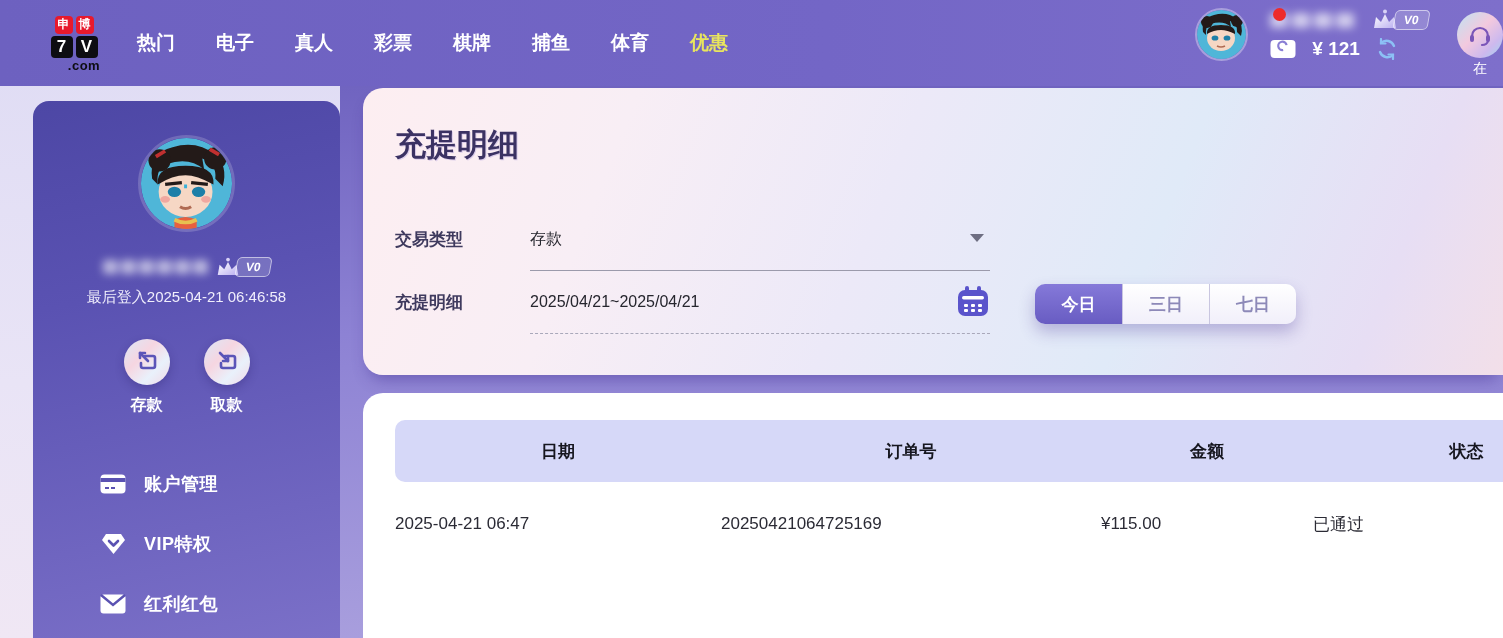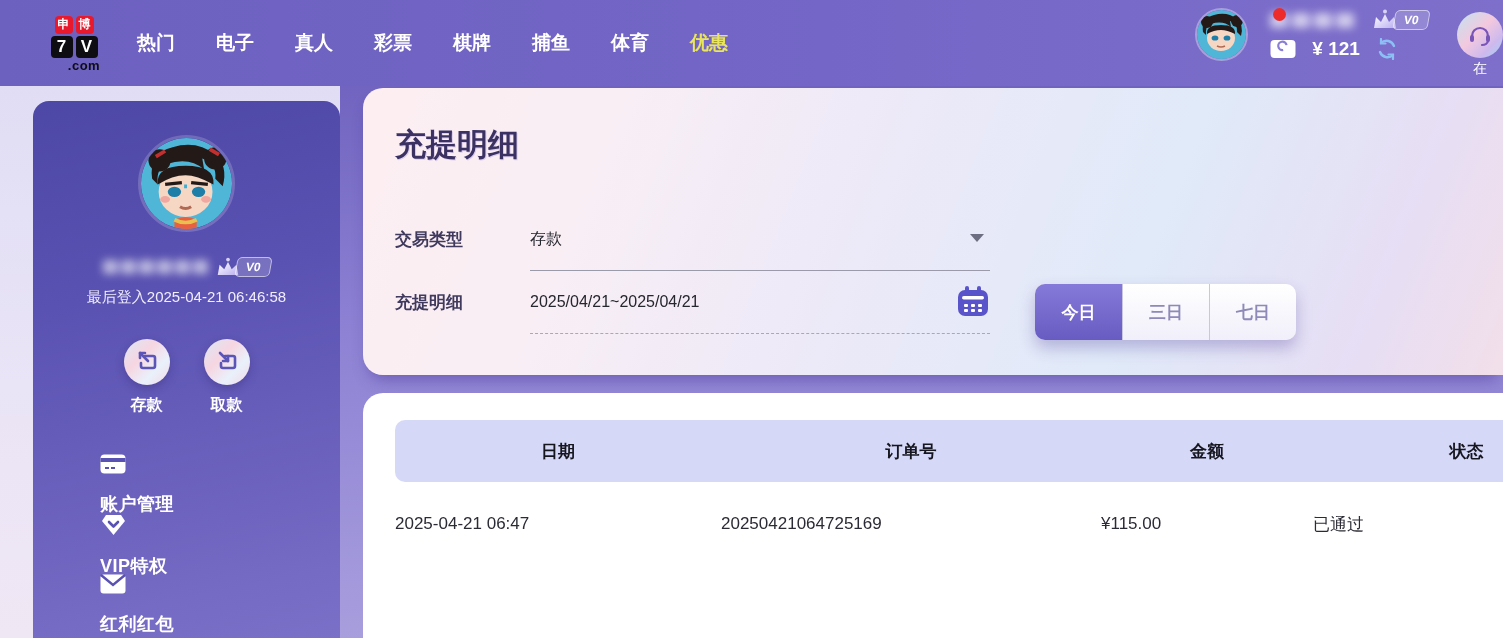--- a/index.html
+++ b/index.html
@@ -54,21 +54,21 @@
   .side-blur i { display:block; width:15px; height:14px; background:rgba(255,255,255,.6); border-radius:3px; }
   .last-login { margin-top:10px; font-size:15px; color:#f0eefc; }
   .quick-actions { margin-top:32px; display:flex; gap:34px; }
   .qa { display:flex; flex-direction:column; align-items:center; gap:10px; cursor:pointer; }
   .qa-circle { width:46px; height:46px; border-radius:50%;
     background:linear-gradient(135deg,#dbe7f7 0%,#f6d6e1 38%,#e9f1fb 68%,#f2d8e4 100%);
     display:flex; align-items:center; justify-content:center;
     box-shadow:0 4px 10px rgba(30,20,90,.25); }
   .qa-label { font-size:16px; font-weight:600; }
   .side-menu { margin-top:38px; width:100%; padding-left:67px; display:flex; flex-direction:column; }
-  .menu-item { display:flex; align-items:flex-start; gap:18px; height:60px; cursor:pointer;flex-direction:column; }
+  .menu-item { display:flex; align-items:center; gap:18px; height:60px; cursor:pointer; }
   .menu-item .mi-icon { width:26px; display:flex; justify-content:center; }
   .menu-label { font-size:18px; font-weight:600; letter-spacing:.5px; }
 
   
   .main-region { position:absolute; left:340px; top:86px; width:1163px; height:552px;
     background:linear-gradient(180deg,#7064c0 0%,#8d82d4 45%,#a89edd 100%); z-index:3; }
   .panel-upper { position:absolute; left:23px; top:2px; width:1140px; height:287px;
     border-radius:20px 0 0 20px;
     background:linear-gradient(112deg,#fdeef1 0%,#f8eef5 22%,#ece9f8 45%,#e0eaf8 68%,#e7def4 88%,#f2dfe9 100%);
     box-shadow:0 10px 16px -6px rgba(60,40,140,.45); padding:36px 0 0 32px; }
@@ -79,21 +79,21 @@
   .filter-row { display:flex; align-items:center; height:63px; }
   .filter-label { width:135px; font-size:17px; font-weight:600; color:#3f3a5e; }
   .filter-field { width:460px; height:100%; display:flex; align-items:center; position:relative;
     font-size:16px; color:#26262e; cursor:pointer; }
   .filter-field.solid { border-bottom:1px solid #9b9aab; }
   .filter-field.dashed { border-bottom:1px dashed #a9a8ba; }
   .caret-down { position:absolute; right:6px; top:26px; width:0; height:0;
     border-left:7px solid transparent; border-right:7px solid transparent; border-top:8px solid #6e6e82; }
   .cal-icon { position:absolute; right:0; top:14px; }
 
-  .range-tabs { position:absolute; left:672px; top:196px; display:flex; height:56px;
+  .range-tabs { position:absolute; left:672px; top:196px; display:flex; height:40px;
     border-radius:10px; overflow:hidden; box-shadow:0 8px 16px rgba(70,50,150,.3); }
   .rtab { width:87px; display:flex; align-items:center; justify-content:center;
     font-size:17px; font-weight:600; cursor:pointer;
     background:linear-gradient(180deg,#ffffff 0%,#f1effa 100%); color:#8d89b8; }
   .rtab + .rtab { border-left:1px solid #c9c6e0; }
   .rtab.active { background:linear-gradient(180deg,#8579d9 0%,#685cc2 100%); color:#fff; border-left:none; }
 
   .panel-lower { position:absolute; left:23px; top:307px; width:1140px; height:245px;
     background:#ffffff; border-radius:20px 0 0 0; padding:27px 0 0 32px; overflow:hidden; }
   table.detail { border-collapse:collapse; table-layout:fixed; width:1225px; }

